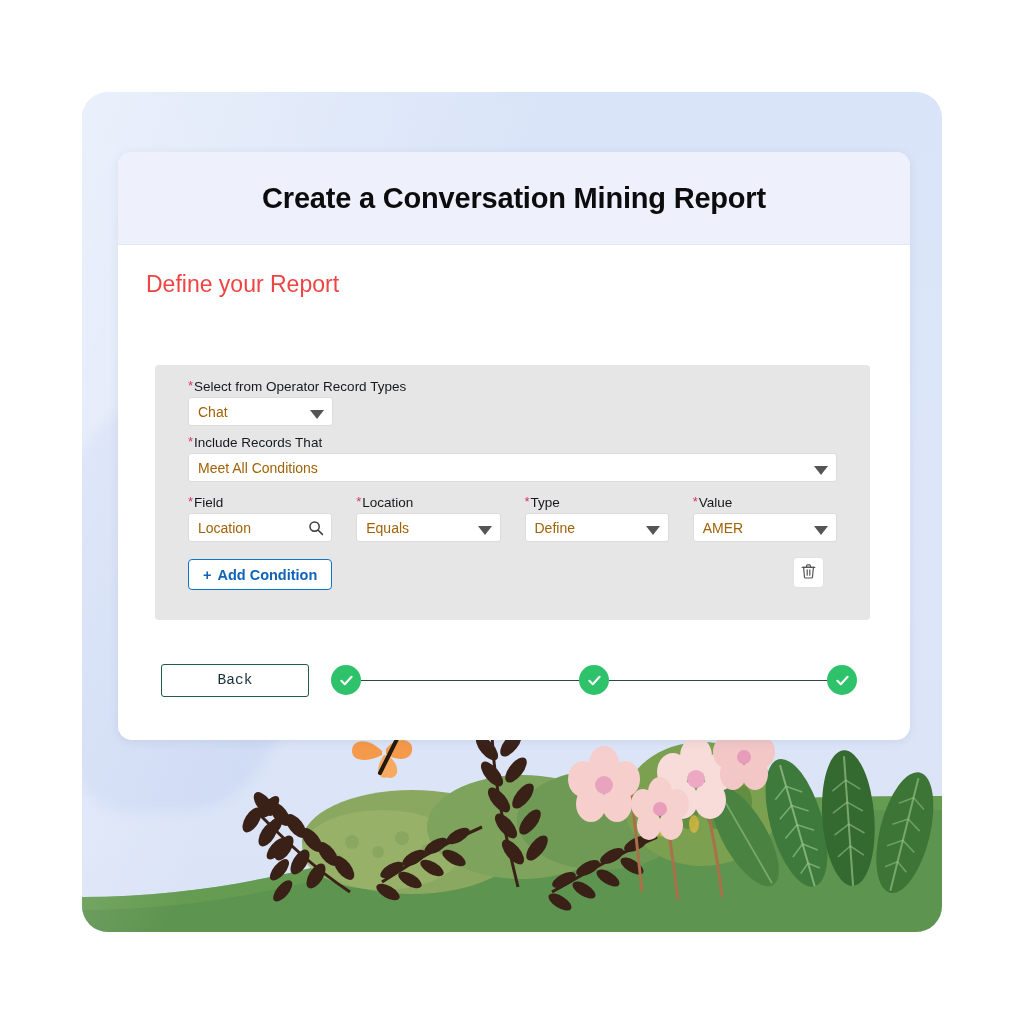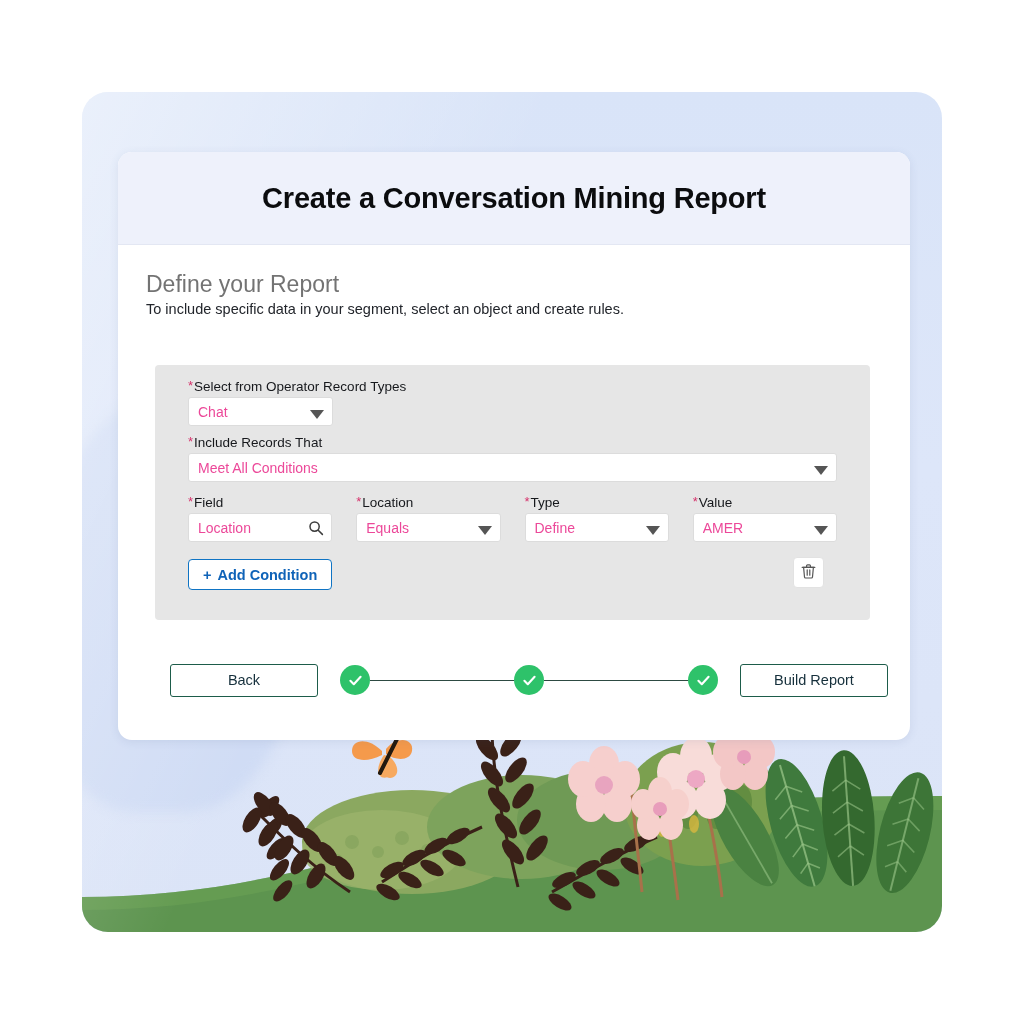--- a/index.html
+++ b/index.html
@@ -55,21 +55,21 @@
     border-bottom: 1px solid #e3e7f3;
     display: flex; align-items: center; justify-content: center;
   }
   .card-title {
     font-size: 29px; font-weight: bold; color: #0b0c0e;
     letter-spacing: -.2px;
   }
 
   .card-body { padding: 26px 28px 0 28px; }
   .section-title {
-    font-size: 23px; color: #737373; margin: 0 0 3px 0; font-weight: normal;
+    font-size: 23px; color: #ef4444; margin: 0 0 3px 0; font-weight: normal;
   }
   .section-sub { font-size: 14.5px; color: #22252b; margin: 0; }
 
   
   .form-panel {
     position: absolute; left: 155px; top: 365px;
     width: 715px; height: 255px;
     background: #e6e6e6; border-radius: 4px;
     padding: 14px 33px 0 33px;
   }
@@ -79,21 +79,21 @@
     display: flex; align-items: flex-start; gap: 1px;
   }
   .ctl {
     position: relative;
     background: #ffffff;
     border: 1px solid #dcdcdc;
     border-radius: 3px;
     height: 29px;
     display: flex; align-items: center;
     padding: 0 26px 0 9px;
-    font-size: 14px; color: #ec4899;
+    font-size: 14px; color: #a16207;
   }
   .ctl .val { white-space: nowrap; overflow: hidden; text-overflow: ellipsis; }
   .caret {
     position: absolute; right: 8px; top: 50%;
     width: 0; height: 0; margin-top: -2px;
     border-left: 7px solid transparent;
     border-right: 7px solid transparent;
     border-top: 9px solid #555555;
   }
   .mag { position: absolute; right: 7px; top: 50%; margin-top: -8px; width: 16px; height: 16px; }
@@ -118,23 +118,23 @@
   .trash-btn {
     position: absolute; right: 13px; top: -2px;
     width: 31px; height: 31px;
     background: #ffffff; border: 1px solid #e2e2e2; border-radius: 4px;
     display: flex; align-items: center; justify-content: center;
     cursor: pointer;
   }
 
   
   .footer {
-    position: absolute; left: 170px; top: 660px;
+    position: absolute; left: 161px; top: 660px;
     width: 718px; height: 40px;
-    display: flex; align-items: center; justify-content: space-between;
+    display: flex; align-items: center; justify-content: space-between; font-family: Liberation Mono, monospace;
   }
   .btn-outline {
     height: 33px; min-width: 148px; padding: 0 18px;
     background: #ffffff;
     border: 1px solid #1d5c4a; border-radius: 3px;
     color: #16303c; font-size: 14.5px;
     display: inline-flex; align-items: center; justify-content: center;
     cursor: pointer;
   }
   .steps { display: flex; align-items: center; flex: 1; margin: 0 22px; }
@@ -361,21 +361,20 @@
 
     <div class="panel-sheen"></div>
   </div>
 
   <div class="card">
     <div class="card-header">
       <div class="card-title">Create a Conversation Mining Report</div>
     </div>
     <div class="card-body">
       <h2 class="section-title">Define your Report</h2>
-      <p class="section-sub">To include specific data in your segment, select an object and create rules.</p>
     </div>
   </div>
 
   <div class="form-panel">
     <div class="fp-inner">
 
       <div class="f-label">
         <span class="req">*</span>
         <span>Select from Operator Record Types</span>
       </div>
@@ -482,16 +481,15 @@
         </svg>
       </div>
       <div class="step-line"></div>
       <div class="step-dot">
         <svg width="17" height="17" viewBox="0 0 17 17" xmlns="http://www.w3.org/2000/svg">
           <path d="M3.4,8.8 L6.8,12.2 L13.6,4.8" fill="none" stroke="#ffffff" stroke-width="2.1" stroke-linecap="round" stroke-linejoin="round"></path>
         </svg>
       </div>
     </div>
 
-    <div class="btn-outline">Build Report</div>
   </div>
 
 </div>
 
 </body></html>

